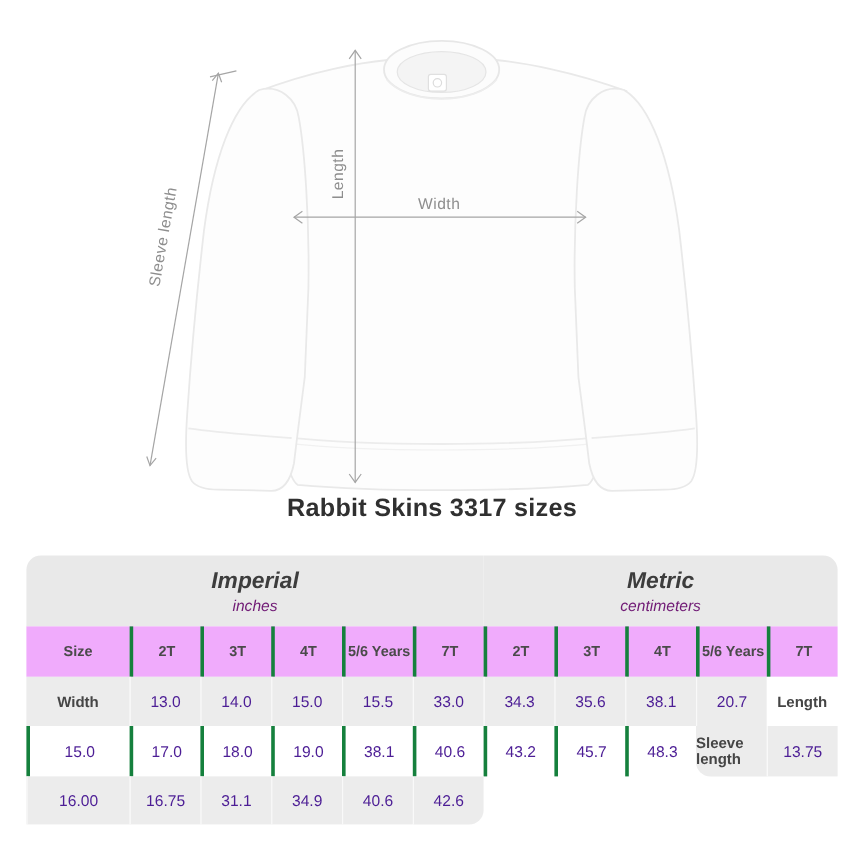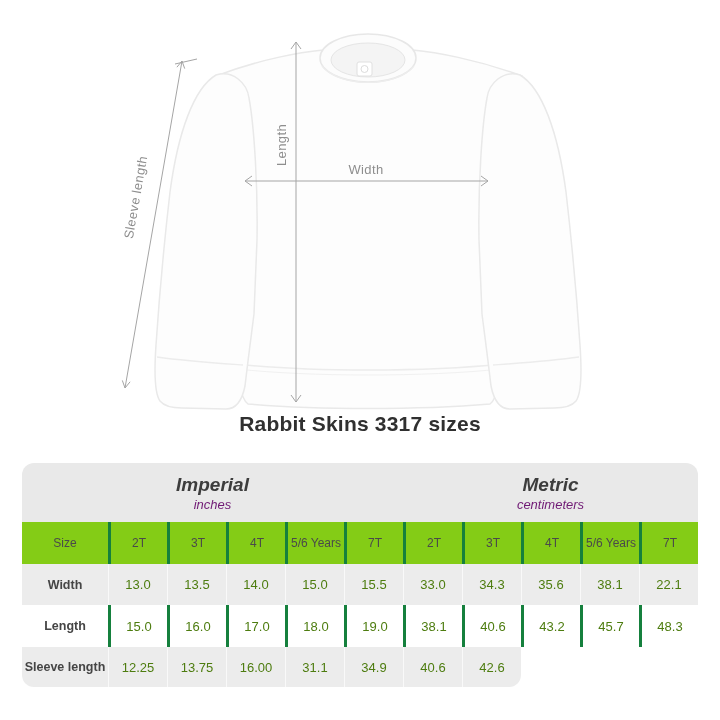--- a/index.html
+++ b/index.html
@@ -30,23 +30,23 @@
     grid-template-columns: 86px repeat(10, 1fr);
     grid-template-rows: 59px 42px 41px 42px 40px;
   }
   .cell { display: flex; flex-direction: column; align-items: center; justify-content: center; }
   .band { background: #e9e9e9; align-items: center; }
   .band.imperial { grid-column: 1 / span 6; border-top-left-radius: 12px; }
   .band.metric   { grid-column: 7 / span 5; border-top-right-radius: 12px; }
   .band .group-label { font-size: 19px; font-weight: bold; font-style: italic; color: #3d3d3d; line-height: 1.25; }
   .band .group-unit  { font-size: 13px; font-style: italic; color: #701a75; line-height: 1.2; }
 
-  .th { font-size: 12px; font-weight: normal; color: #4a4a4a; background: #84cc16; }
+  .th { font-size: 12px; font-weight: bold; color: #4a4a4a; background: #f0abfc; }
   .row-label { font-size: 12.5px; font-weight: bold; color: #454545; }
-  .val { font-size: 13px; color: #4d7c0f; }
+  .val { font-size: 13px; color: #4c1d95; }
 
   .r-alt  { background: #ececec; }
   .r-white{ background: #ffffff; }
 
   .sep-light { border-left: 3px solid #15803d; }   
   .sep-white { border-left: 1px solid #f9f9f9; }   
 
   .corner-bl { border-bottom-left-radius: 12px; }
   .corner-br { border-bottom-right-radius: 12px; }
 </style>
@@ -130,45 +130,43 @@
     <div class="cell th sep-light">5/6 Years</div>
     <div class="cell th sep-light">7T</div>
     <div class="cell th sep-light">2T</div>
     <div class="cell th sep-light">3T</div>
     <div class="cell th sep-light">4T</div>
     <div class="cell th sep-light">5/6 Years</div>
     <div class="cell th sep-light">7T</div>
 
     <div class="cell r-alt row-label">Width</div>
     <div class="cell r-alt val sep-white">13.0</div>
-    <div class="cell r-alt val sep-white">13.5</div>
     <div class="cell r-alt val sep-white">14.0</div>
     <div class="cell r-alt val sep-white">15.0</div>
     <div class="cell r-alt val sep-white">15.5</div>
     <div class="cell r-alt val sep-white">33.0</div>
     <div class="cell r-alt val sep-white">34.3</div>
     <div class="cell r-alt val sep-white">35.6</div>
     <div class="cell r-alt val sep-white">38.1</div>
-    <div class="cell r-alt val sep-white">22.1</div>
+    <div class="cell r-alt val sep-white">20.7</div>
 
     <div class="cell r-white row-label">Length</div>
     <div class="cell r-white val sep-light">15.0</div>
-    <div class="cell r-white val sep-light">16.0</div>
     <div class="cell r-white val sep-light">17.0</div>
     <div class="cell r-white val sep-light">18.0</div>
     <div class="cell r-white val sep-light">19.0</div>
     <div class="cell r-white val sep-light">38.1</div>
     <div class="cell r-white val sep-light">40.6</div>
     <div class="cell r-white val sep-light">43.2</div>
     <div class="cell r-white val sep-light">45.7</div>
     <div class="cell r-white val sep-light">48.3</div>
 
     <div class="cell r-alt row-label corner-bl">Sleeve length</div>
-    <div class="cell r-alt val sep-white">12.25</div>
     <div class="cell r-alt val sep-white">13.75</div>
     <div class="cell r-alt val sep-white">16.00</div>
+    <div class="cell r-alt val sep-white">16.75</div>
     <div class="cell r-alt val sep-white">31.1</div>
     <div class="cell r-alt val sep-white">34.9</div>
     <div class="cell r-alt val sep-white">40.6</div>
     <div class="cell r-alt val sep-white corner-br">42.6</div>
 
   </div>
 </div>
 
 </body></html>

